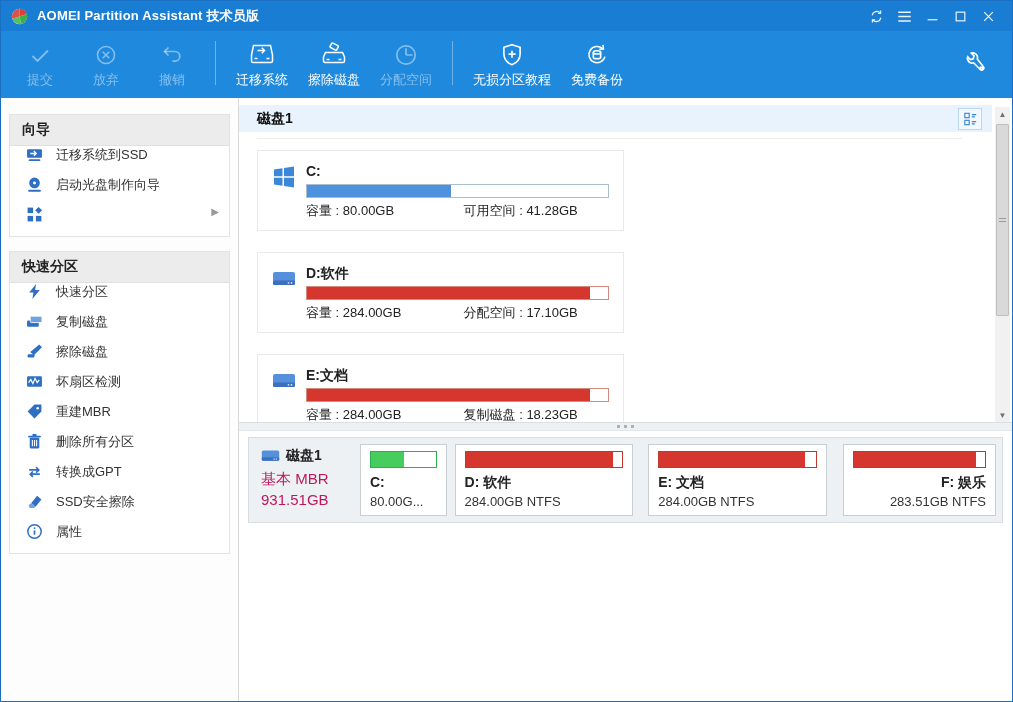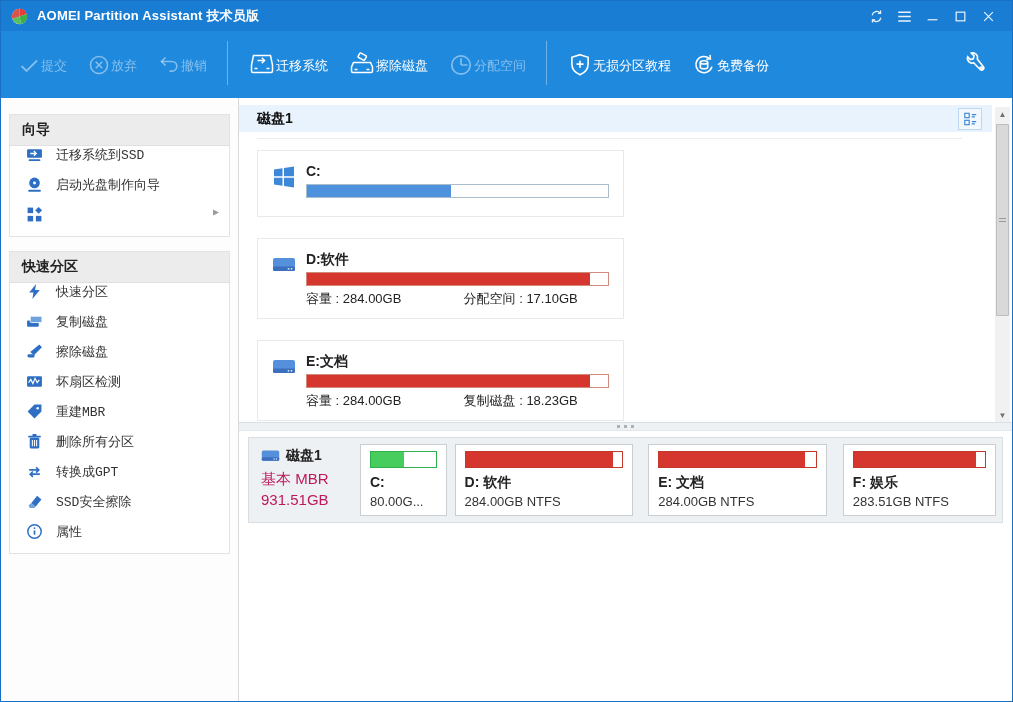--- a/index.html
+++ b/index.html
@@ -9,34 +9,34 @@
   
   .titlebar { height:30px; background:#1a7dd4; display:flex; align-items:center; padding:0 10px; flex:none; }
   .titlebar .logo { width:17px; height:17px; margin-right:9px; flex:none; }
   .titlebar .title { color:#fff; font-size:13px; font-weight:bold; letter-spacing:.2px; }
   .titlebar .spacer { flex:1; }
   .winbtn { width:28px; height:22px; display:flex; align-items:center; justify-content:center; color:#eaf4fd; cursor:pointer; }
   .winbtn svg { display:block; }
 
   
   .toolbar { height:67px; background:#1f89dd; display:flex; align-items:center; padding:0 6px 4px 6px; flex:none; }
-  .tbtn { display:flex; flex-direction:row; align-items:center; justify-content:flex-end; color:#fff; min-width:66px; padding:4px 10px 0 10px; cursor:pointer; }
+  .tbtn { display:flex; flex-direction:column; align-items:center; justify-content:flex-end; color:#fff; min-width:66px; padding:4px 10px 0 10px; cursor:pointer; }
   .tbtn .ticon { height:28px; display:flex; align-items:center; justify-content:center; }
   .tbtn .tlabel { font-size:13px; margin-top:2px; white-space:nowrap; }
   .tbtn.disabled { color:rgba(255,255,255,.45); cursor:default; }
   .tsep { width:1px; height:44px; background:rgba(255,255,255,.35); margin:0 10px; }
   .toolbar .grow { flex:1; }
   .wrenchbtn { width:44px; height:44px; display:flex; align-items:center; justify-content:center; color:#fff; cursor:pointer; margin-right:8px; }
 
   
   .body { flex:1; display:flex; min-height:0; }
 
   
   .sidebar { width:238px; flex:none; background:#fdfdfd; border-right:1px solid #d9d9d9; padding-top:16px; overflow:hidden; }
-  .side-box { margin:0 8px 14px 8px; border:1px solid #e3e3e3; background:#fff;font-family:Liberation Mono, monospace; }
+  .side-box { margin:0 8px 14px 8px; border:1px solid #e3e3e3; background:#fff; }
   .side-head { background:#ececec; border-bottom:1px solid #e0e0e0; padding:6px 12px; font-size:14px; font-weight:bold; color:#222; }
   .side-item { height:30px; display:flex; align-items:flex-start; padding:0 10px 0 16px; font-size:13px; color:#333; cursor:pointer; }
   .side-item .sicon { width:17px; height:17px; margin-right:13px; flex:none; color:#2e6fc4; }
   .side-item .expand { margin-left:auto; color:#9a9a9a; font-size:10px; }
 
   
   .main { flex:1; position:relative; background:#fff; padding-top:7px; min-width:0; }
   .disk-header { height:27px; background:#e9f3fd; display:flex; align-items:center; padding:0 10px 0 18px; margin-right:20px; }
   .disk-header .dtitle { font-size:14px; font-weight:bold; color:#111; }
   .disk-header .grow { flex:1; }
@@ -73,21 +73,21 @@
   .dm-disk .r1 { display:flex; align-items:center; font-weight:bold; font-size:14px; margin-bottom:3px; }
   .dm-disk .r1 svg { margin-right:6px; }
   .dm-disk .r2,.dm-disk .r3 { font-size:15px; color:#be185d; line-height:21px; }
   .dm-part { background:#fff; border:1px solid #c9ced3; padding:6px 9px; cursor:pointer; }
   .dm-part .pbar { height:17px; border:1px solid; background:#fff; margin-bottom:5px; }
   .dm-part.green .pbar { border-color:#2fae4d; }
   .dm-part.red .pbar { border-color:#c0392b; }
   .dm-part .pfill { height:100%; }
   .dm-part .pname { font-size:14px; font-weight:bold; color:#222; line-height:19px; }
   .dm-part .pinfo { font-size:13px; color:#333; line-height:19px; }
-  .w-c { width:88px; } .w-d { width:182px; margin-right:7px; } .w-e { width:182px; margin-right:8px; } .w-f { width:156px; }
+  .w-c { width:88px; } .w-d { width:182px; margin-right:7px; } .w-e { width:182px; margin-right:8px; } .w-f { width:156px;text-align:right; }
 </style>
 </head>
 <body>
 
 <div class="window">
 
   <div class="titlebar">
     <svg class="logo" viewBox="0 0 20 20">
       <circle cx="10" cy="10" r="9" fill="#e8eef5"></circle>
       <path d="M10 10 L10 1 A9 9 0 0 1 18.5 7 Z" fill="#e23c3c"></path>
@@ -391,20 +391,24 @@
                 <polygon points="12,3 22,1.5 22,11.2 12,11.2" fill="#3d87d8"></polygon>
                 <polygon points="2,12.8 10.5,12.8 10.5,20.8 2,19.5" fill="#3d87d8"></polygon>
                 <polygon points="12,12.8 22,12.8 22,22.5 12,21" fill="#3d87d8"></polygon>
               </svg>
           </span>
           <span class="cbody">
             <span class="cname" style="display:block">C:</span>
             <span class="cbar" style="display:block">
               <span class="cfill" style="display: block; width: 48%; background-color: rgb(78, 146, 221);"></span>
             </span>
+            <span class="cinfo">
+              <span class="cap">容量 : 80.00GB</span>
+              <span>可用空间 : 41.28GB</span>
+            </span>
           </span>
         </div>
 
         <div class="card">
           <span class="cicon">
             <svg width="24" height="24" viewBox="0 0 24 24">
                 <rect x="1" y="5" width="22" height="13" rx="2" fill="#5590dc"></rect>
                 <rect x="1" y="13.5" width="22" height="4.5" rx="1.5" fill="#3c6fbe"></rect>
                 <circle cx="16.5" cy="15.8" r=".9" fill="#dce9f8"></circle>
                 <circle cx="19.5" cy="15.8" r=".9" fill="#dce9f8"></circle>

